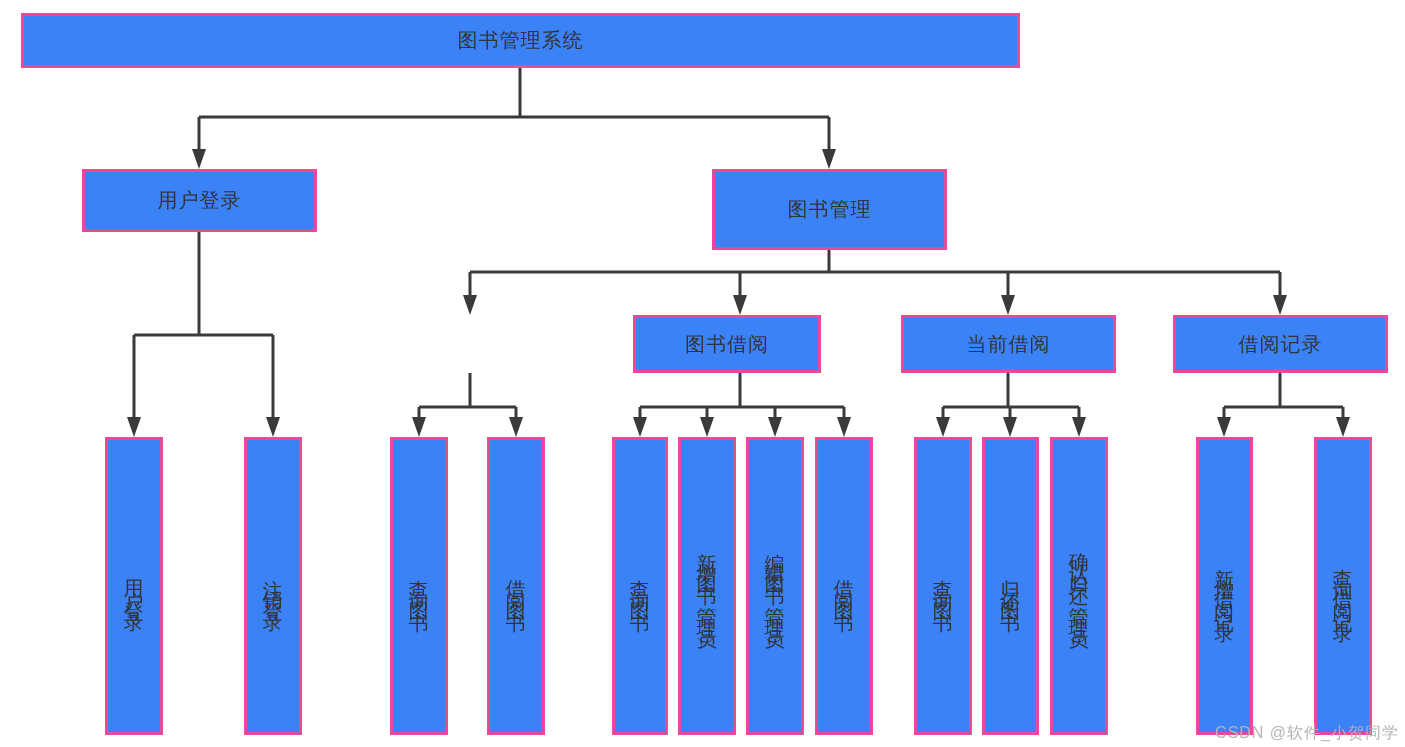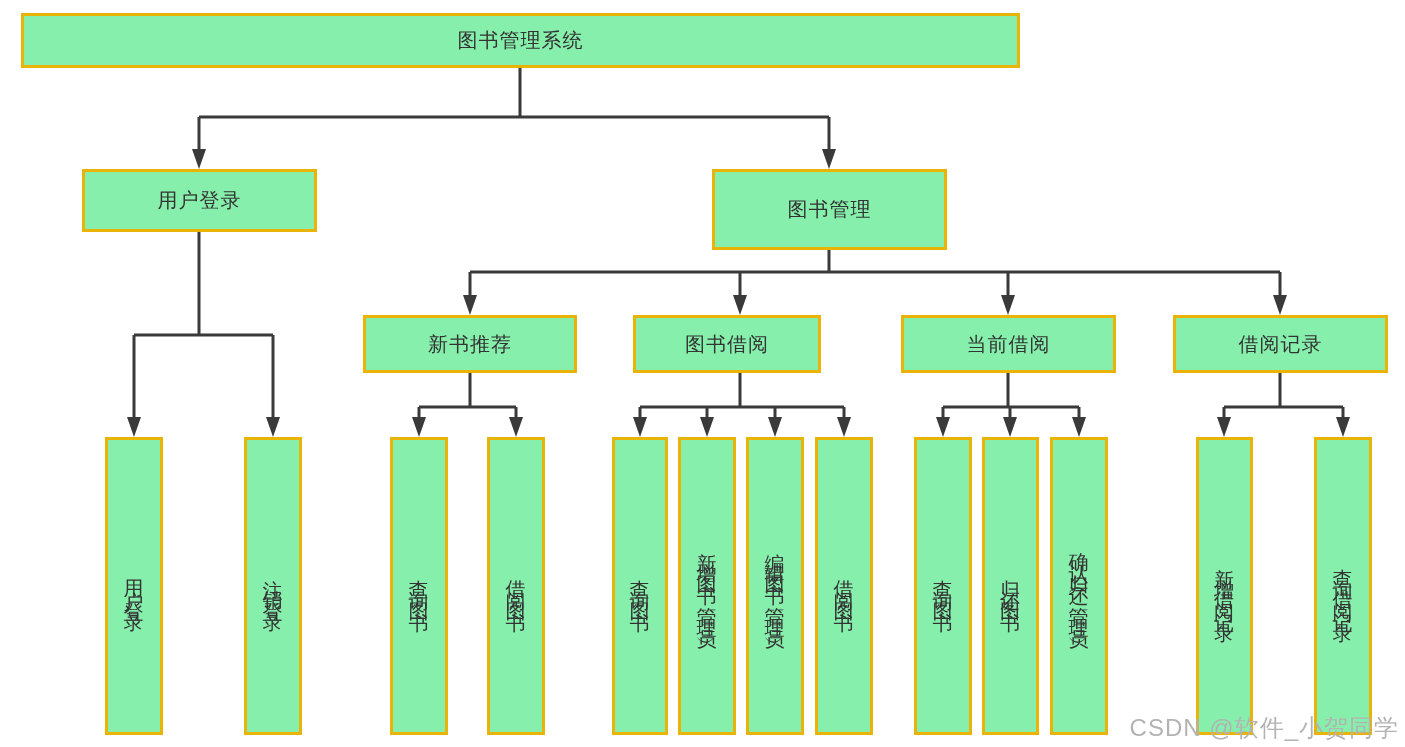--- a/index.html
+++ b/index.html
@@ -13,22 +13,22 @@
     color: #333333;
     overflow: hidden;
   }
   svg.connectors {
     position: absolute;
     left: 0; top: 0;
     width: 1405px; height: 747px;
   }
   .box {
     position: absolute;
-    border: 3px solid #eab308;
-    background: #86efac;
+    border: 3px solid #ec4899;
+    background: #3b82f6;
     display: flex;
     align-items: center;
     justify-content: center;
     color: #333333;
   }
   .hbox {
     font-size: 20px;
     letter-spacing: 1px;
     white-space: nowrap;
   }
@@ -36,21 +36,21 @@
     writing-mode: vertical-rl;
     text-orientation: mixed;
     font-size: 20px;
     letter-spacing: 11px;
     line-height: 1.1;
   }
   .watermark {
     position: absolute;
     right: 6px;
     bottom: 3px;
-    font-size: 24px;
+    font-size: 16px;
     color: #b3b3b3;
     letter-spacing: 1px;
     z-index: 5;
     white-space: nowrap;
   }
 </style>
 </head>
 <body>
 
 <div class="stage">
@@ -82,21 +82,20 @@
       <path d="M1280,373V407M1224,407H1343M1224,407V421M1343,407V421" fill="none" stroke="#3a3a3a" stroke-width="3"></path>
       <polygon points="1217,417 1231,417 1224,437" fill="#3a3a3a"></polygon>
       <polygon points="1336,417 1350,417 1343,437" fill="#3a3a3a"></polygon>
     </svg>
 
   <div class="box hbox" style="left:21px; top:13px; width:999px; height:55px">图书管理系统</div>
 
   <div class="box hbox" style="left:82px; top:169px; width:235px; height:63px">用户登录</div>
   <div class="box hbox" style="left:712px; top:169px; width:235px; height:81px">图书管理</div>
 
-  <div class="box hbox" style="left:363px; top:315px; width:214px; height:58px">新书推荐</div>
   <div class="box hbox" style="left:633px; top:315px; width:188px; height:58px">图书借阅</div>
   <div class="box hbox" style="left:901px; top:315px; width:215px; height:58px">当前借阅</div>
   <div class="box hbox" style="left:1173px; top:315px; width:215px; height:58px">借阅记录</div>
 
   <div class="box vbox" style="left:105px; top:437px; width:58px; height:298px">用户登录</div>
   <div class="box vbox" style="left:244px; top:437px; width:58px; height:298px">注销登录</div>
 
   <div class="box vbox" style="left:390px; top:437px; width:58px; height:298px">查询图书</div>
   <div class="box vbox" style="left:487px; top:437px; width:58px; height:298px">借阅图书</div>
 

